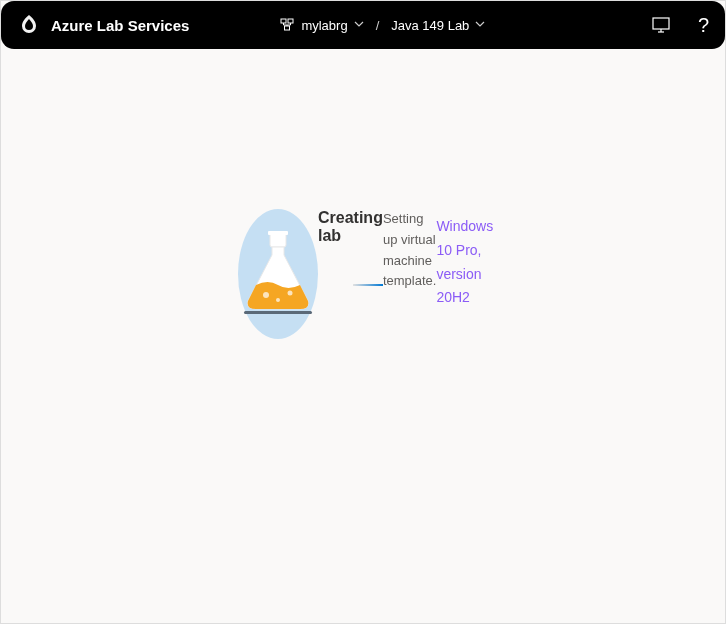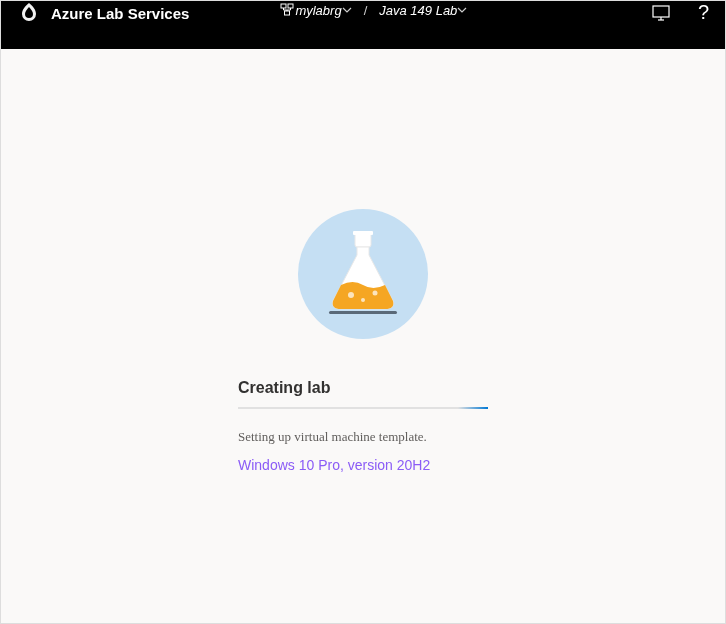--- a/index.html
+++ b/index.html
@@ -13,22 +13,23 @@
       height: 624px;
       background: #faf9f8;
       border: 1px solid #ddd;
       overflow: hidden;
     }
     .header {
       background: #000;
       color: #fff;
       height: 48px;
       display: flex;
-      align-items: flex-start;
+      align-items: center;
       padding: 0 16px;
+      border-radius: 13px;
     }
     .logo-group {
       display: flex;
       align-items: center;
       gap: 10px;
     }
     .logo-icon {
       width: 24px;
       height: 24px;
     }
@@ -39,23 +40,22 @@
     .breadcrumb {
       display: flex;
       align-items: center;
       margin-left: 90px;
       gap: 8px;
       font-size: 13px;
     }
     .breadcrumb-item {
       display: flex;
       align-items: center;
-      gap: 0;
+      gap: 6px;
       cursor: pointer;
-      font-style: italic;
     }
     .breadcrumb-sep {
       color: #ccc;
       padding: 0 4px;
     }
     .chevron {
       font-size: 12px;
       color: #ccc;
     }
     .header-right {
@@ -74,21 +74,21 @@
       font-weight: 400;
     }
     .content {
       display: flex;
       justify-content: center;
       padding-top: 160px;
     }
     .status-block {
       width: 250px;
       display: flex;
-      flex-direction: column;
+      flex-direction: row;
       align-items: center;
     }
     .beaker-circle {
       width: 130px;
       height: 130px;
       border-radius: 50%;
       background: #c5dff3;
       display: flex;
       align-items: center;
       justify-content: center;
@@ -114,21 +114,20 @@
       top: 0;
       height: 2px;
       width: 30px;
       background: linear-gradient(90deg, #e1e1e1, #0078d4);
     }
     .status-text {
       font-size: 13px;
       color: #605e5c;
       align-self: flex-start;
       line-height: 1.6;
-      font-family: Liberation Serif, serif;
     }
     .status-specs {
       font-size: 14px;
       color: #8b5cf6;
       align-self: flex-start;
       line-height: 1.7;
       margin-top: 6px;
     }
   </style>
 </head>

